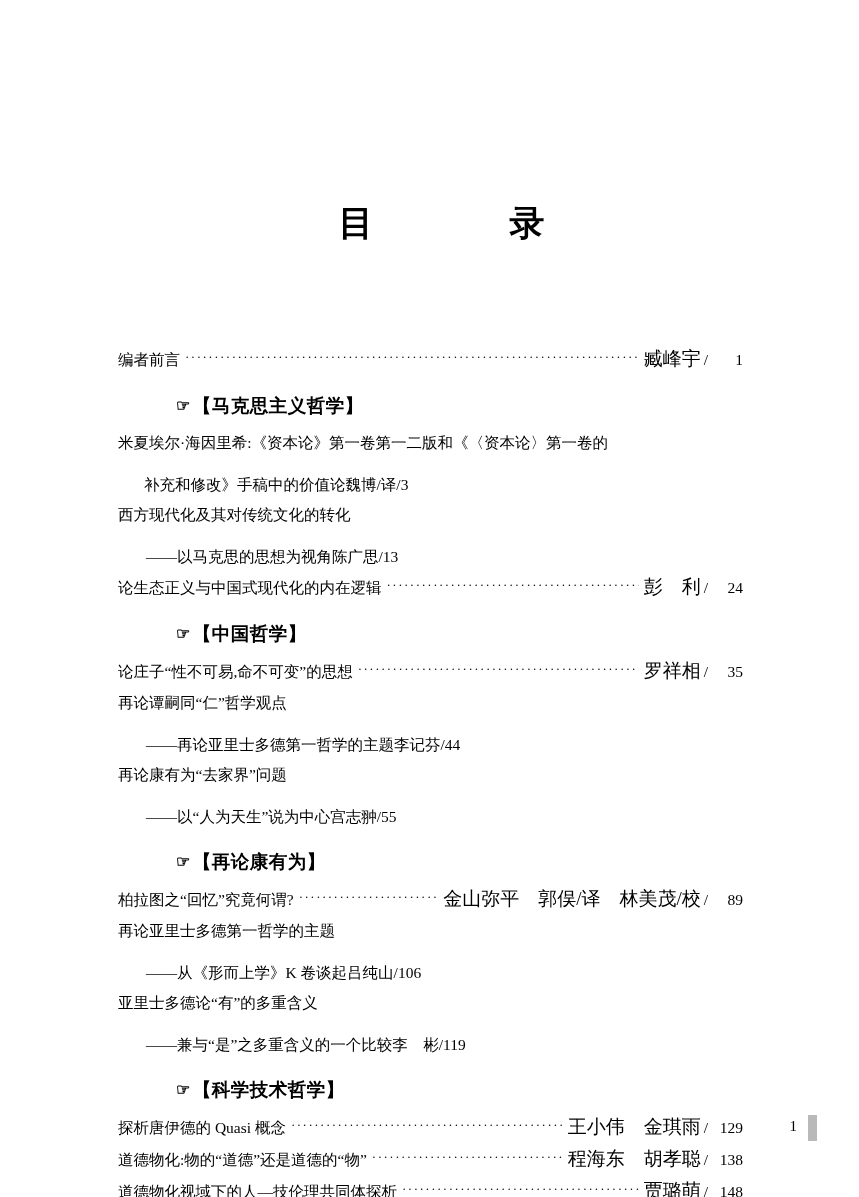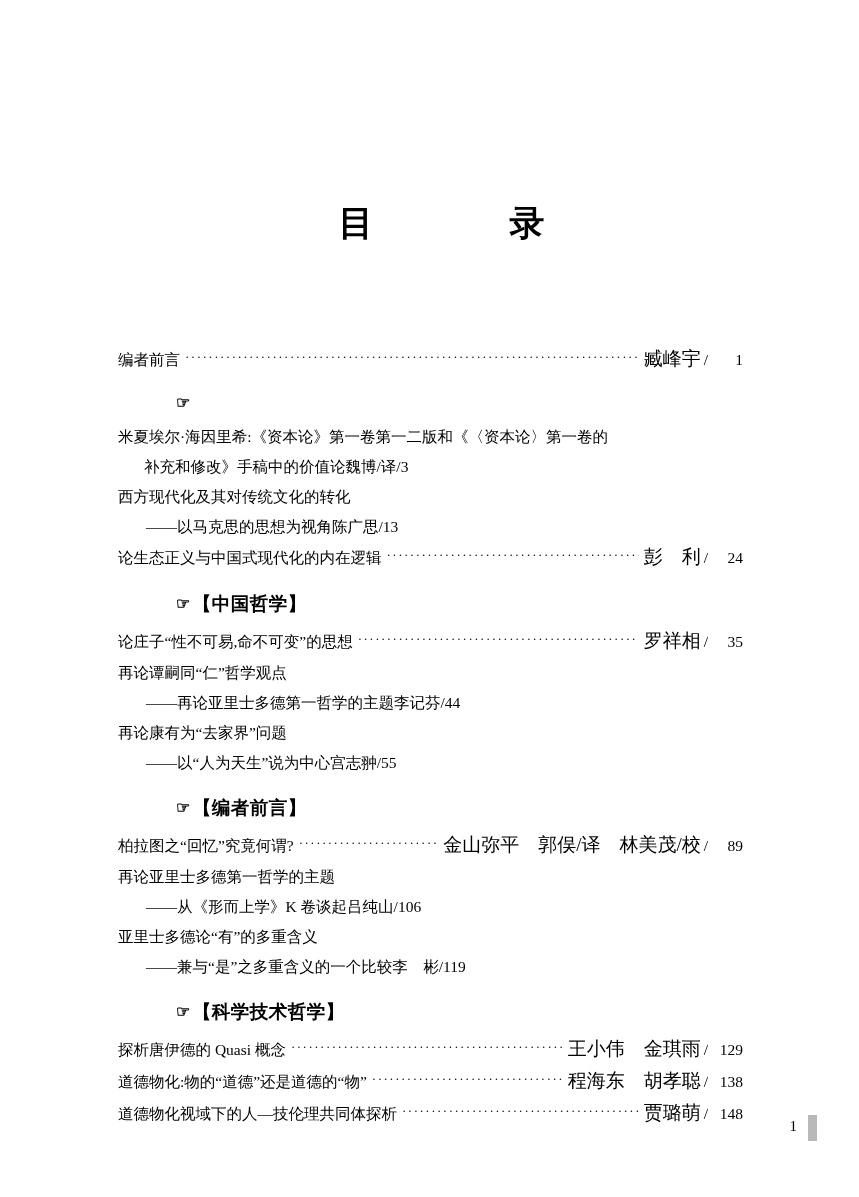--- a/index.html
+++ b/index.html
@@ -86,20 +86,21 @@
     line-height: 30px;
   }
   .entry-multi .line1 {
     white-space: nowrap;
   }
   .entry-multi .line2 {
     display: flex;
     align-items: flex-end;
     white-space: nowrap;
     padding-left: 26px;
+    margin-top: 12px;
   }
   .entry-multi .line2.sub {
     padding-left: 28px;
   }
   .section {
     display: flex;
     align-items: center;
     font-size: 18.5px;
     font-weight: bold;
     margin: 17px 0 10px 58px;
@@ -142,20 +143,21 @@
     <div class="entry">
       <span class="label">编者前言</span>
       <span class="dots"></span>
       <span class="author">臧峰宇</span>
       <span class="slash">/</span>
       <span class="pg">1</span>
     </div>
 
     <div class="section">
       <span class="hand">☞</span>
+      <span>【马克思主义哲学】</span>
     </div>
 
     <div class="entry-multi">
       <div class="line1">米夏埃尔·海因里希:《资本论》第一卷第一二版和《〈资本论〉第一卷的</div>
       <div class="line2">
         <span class="label">补充和修改》手稿中的价值论</span>
         <span class="dots"></span>
         <span class="author">魏博/译</span>
         <span class="slash">/</span>
         <span class="pg">3</span>
@@ -211,21 +213,21 @@
         <span class="label">——以“人为天生”说为中心</span>
         <span class="dots"></span>
         <span class="author">宫志翀</span>
         <span class="slash">/</span>
         <span class="pg">55</span>
       </div>
     </div>
 
     <div class="section">
       <span class="hand">☞</span>
-      <span>【编者前言】</span>
+      <span>【再论康有为】</span>
     </div>
 
     <div class="entry">
       <span class="label">柏拉图之“回忆”究竟何谓?</span>
       <span class="dots"></span>
       <span class="author author-wide">金山弥平　郭俣/译　林美茂/校</span>
       <span class="slash">/</span>
       <span class="pg">89</span>
     </div>
 

